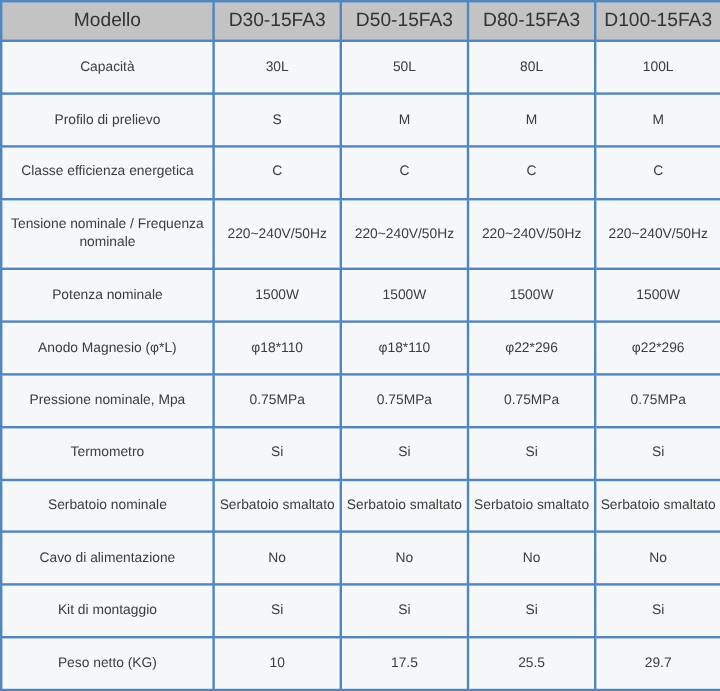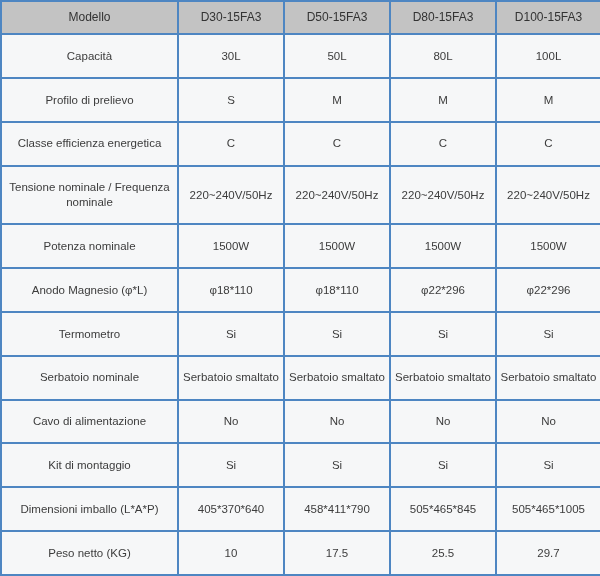--- a/index.html
+++ b/index.html
@@ -26,21 +26,21 @@
     color: #3c3c3c;
     font-size: 11.5px;
     font-weight: normal;
     line-height: 1.25;
     padding: 4px 2px;
     box-sizing: border-box;
   }
   table.spec-table thead th {
     background: #c3c3c3;
     color: #333333;
-    font-size: 12px;
+    font-size: 16px;
     height: 33px;
   }
   table.spec-table tbody td {
     background: #f6f7f8;
     height: 29px;
   }
   td.label-cell {
     white-space: normal;
     padding: 4px 6px;
     margin-top: 32px;
@@ -107,20 +107,27 @@
         <td class="value-cell">1500W</td>
       </tr>
       <tr>
         <td class="label-cell">Anodo Magnesio (φ*L)</td>
         <td class="value-cell">φ18*110</td>
         <td class="value-cell">φ18*110</td>
         <td class="value-cell">φ22*296</td>
         <td class="value-cell">φ22*296</td>
       </tr>
       <tr>
+        <td class="label-cell">Pressione nominale, Mpa</td>
+        <td class="value-cell">0.75MPa</td>
+        <td class="value-cell">0.75MPa</td>
+        <td class="value-cell">0.75MPa</td>
+        <td class="value-cell">0.75MPa</td>
+      </tr>
+      <tr>
         <td class="label-cell">Termometro</td>
         <td class="value-cell">Si</td>
         <td class="value-cell">Si</td>
         <td class="value-cell">Si</td>
         <td class="value-cell">Si</td>
       </tr>
       <tr>
         <td class="label-cell">Serbatoio nominale</td>
         <td class="value-cell">Serbatoio smaltato</td>
         <td class="value-cell">Serbatoio smaltato</td>
@@ -135,27 +142,20 @@
         <td class="value-cell">No</td>
       </tr>
       <tr>
         <td class="label-cell">Kit di montaggio</td>
         <td class="value-cell">Si</td>
         <td class="value-cell">Si</td>
         <td class="value-cell">Si</td>
         <td class="value-cell">Si</td>
       </tr>
       <tr>
-        <td class="label-cell">Dimensioni imballo (L*A*P)</td>
-        <td class="value-cell">405*370*640</td>
-        <td class="value-cell">458*411*790</td>
-        <td class="value-cell">505*465*845</td>
-        <td class="value-cell">505*465*1005</td>
-      </tr>
-      <tr>
         <td class="label-cell">Peso netto (KG)</td>
         <td class="value-cell">10</td>
         <td class="value-cell">17.5</td>
         <td class="value-cell">25.5</td>
         <td class="value-cell">29.7</td>
       </tr>
     </tbody>
 </table>
 
 </body></html>

